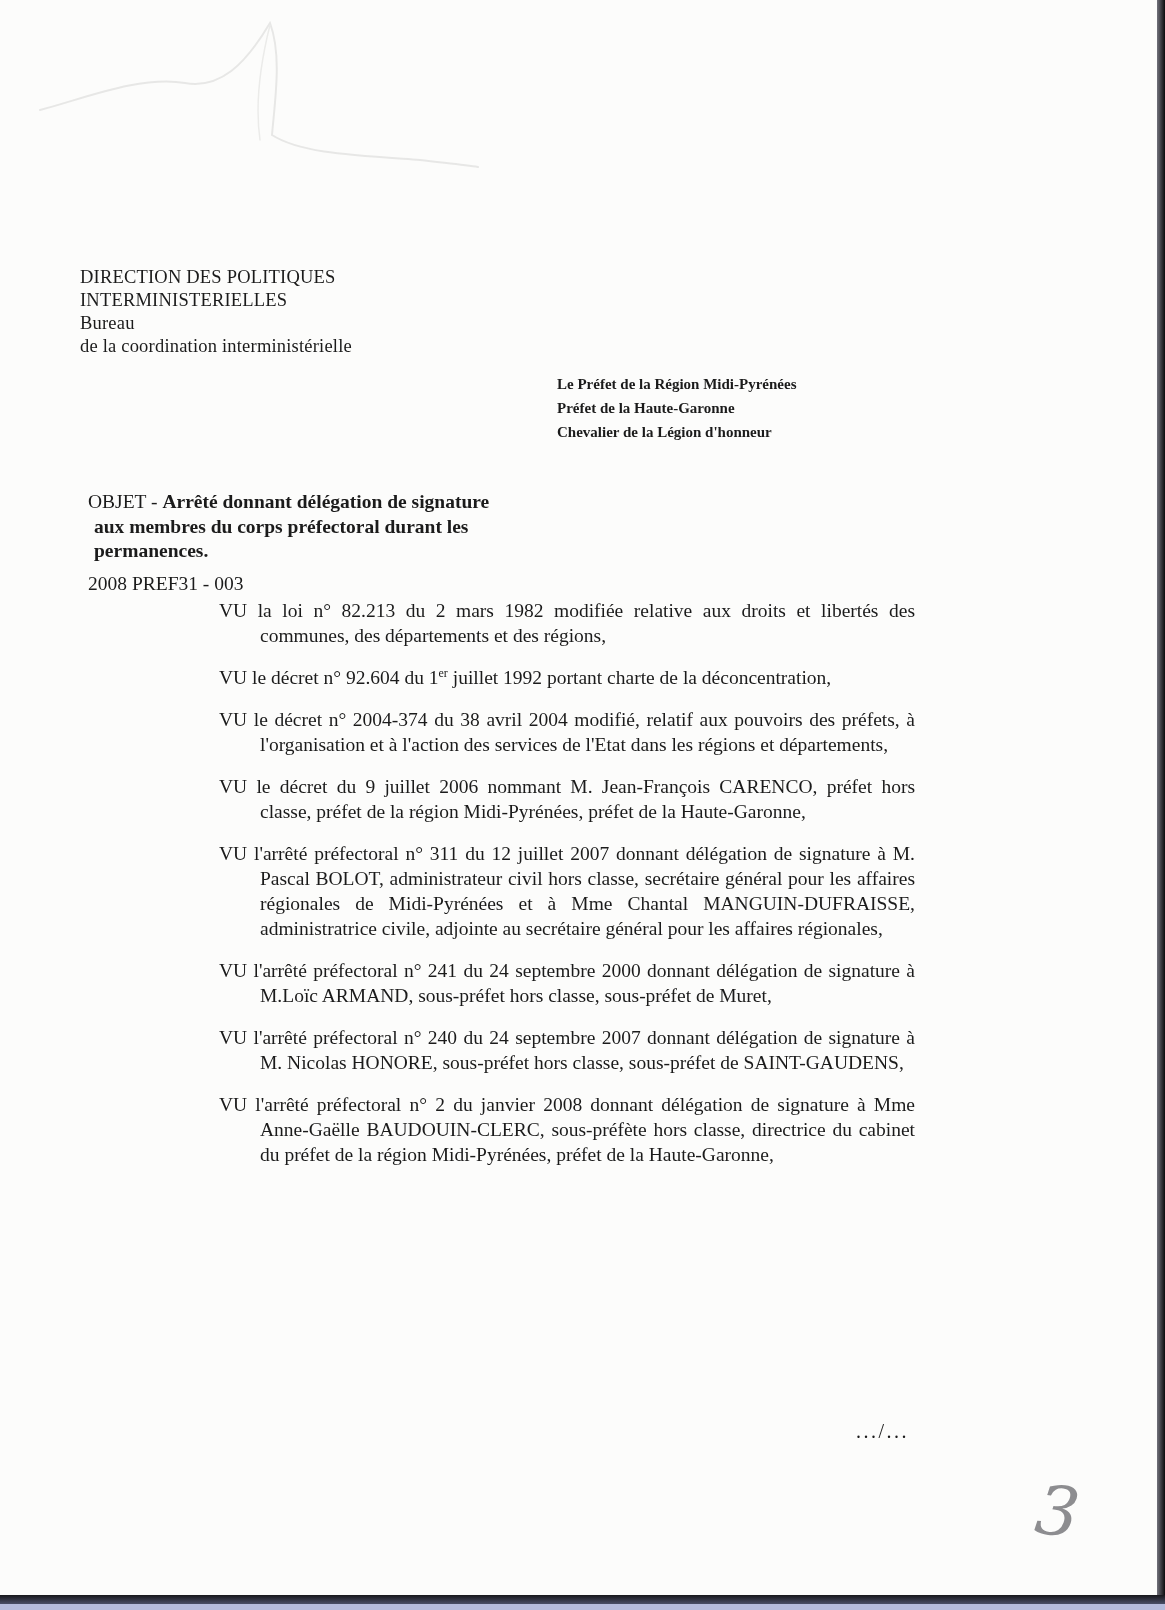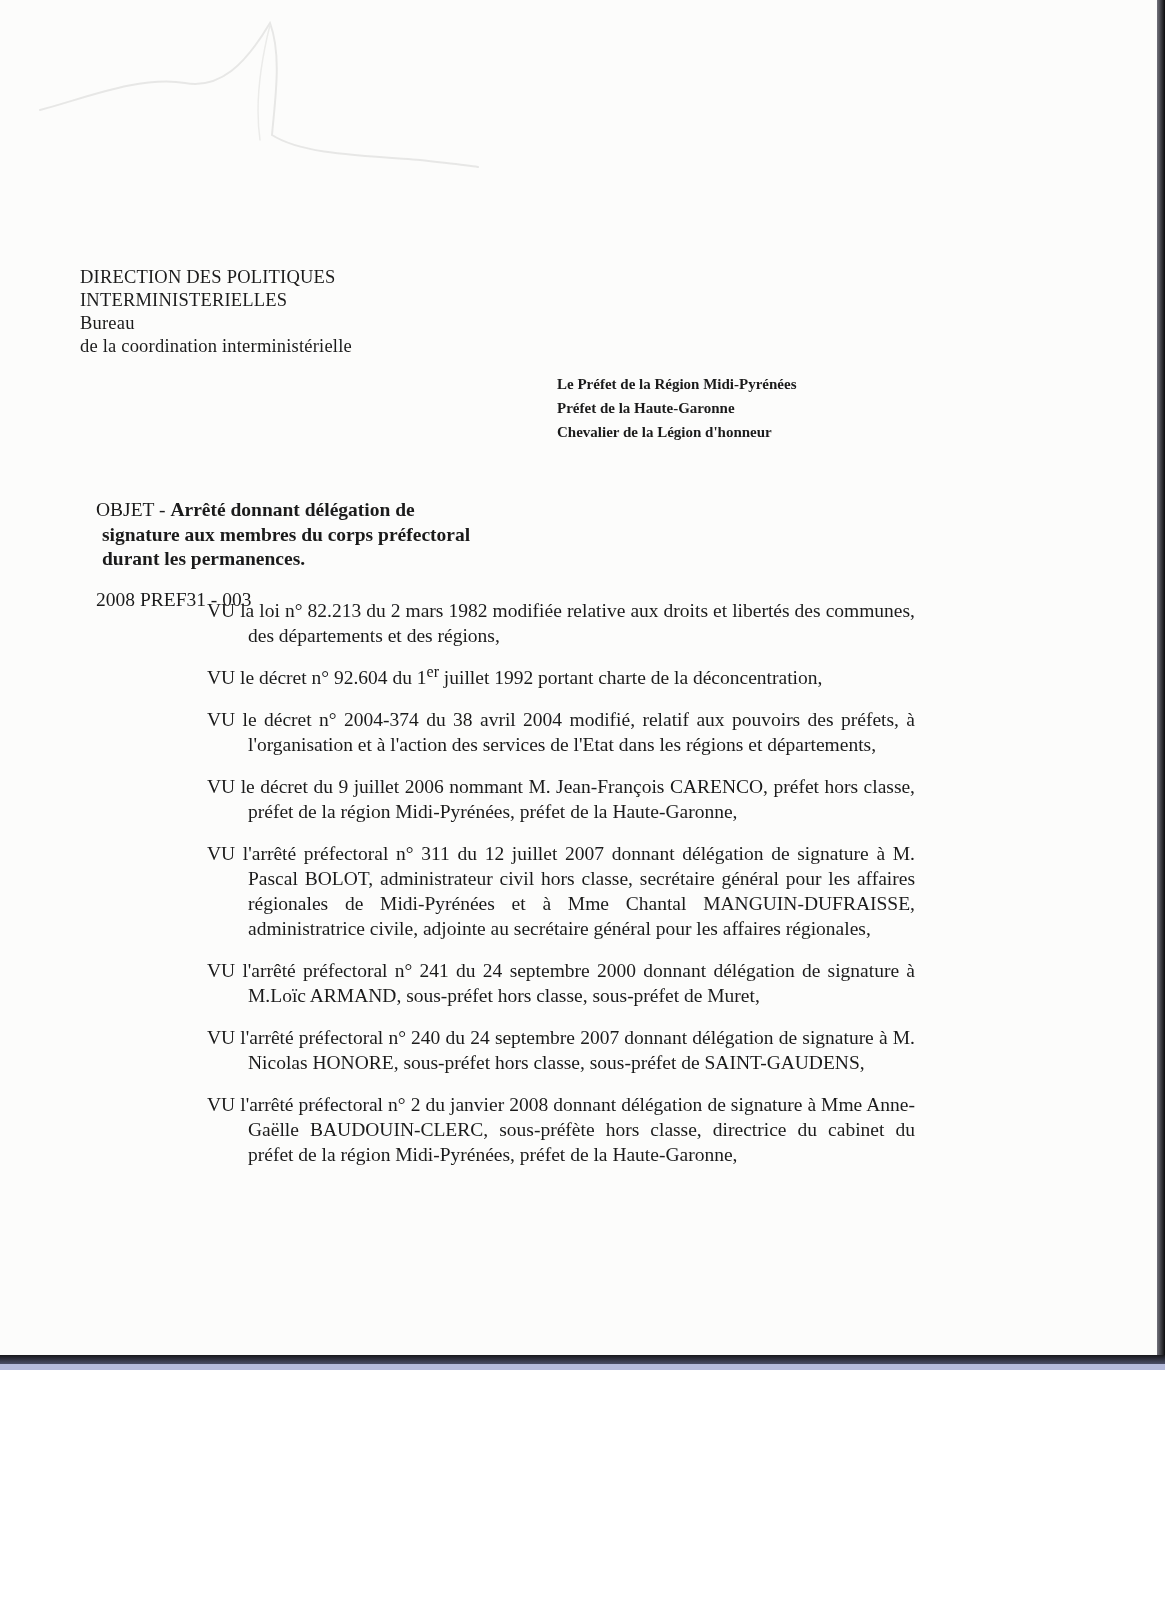--- a/index.html
+++ b/index.html
@@ -4,21 +4,21 @@
 <title>Arrêté préfectoral — page 3</title>
 <style>
   html, body {
     margin: 0;
     padding: 0;
     background: #ffffff;
   }
   .scan {
     position: relative;
     width: 1165px;
-    height: 1370px;
+    height: 1610px;
     background: #fcfcfb;
     overflow: hidden;
     font-family: "Liberation Serif", "DejaVu Serif", serif;
     color: #1b1b1b;
   }
 
   
   .pencil-scribble {
     position: absolute;
     left: 20px;
@@ -49,21 +49,21 @@
   
   .objet {
     position: absolute;
     left: 80px;
     top: 482px;
     width: 432px;
     font-size: 19.5px;
     line-height: 24.5px;
   }
   .objet p {
-    margin: 16px;
+    margin: 8px;
     padding-left: 6px;
     text-indent: -6px;
   }
   .objet .objet-subject { font-weight: bold; }
   .objet .objet-reference {
     margin-top: 1px;
     padding-left: 0;
     text-indent: 0;
     font-weight: normal;
   }
@@ -71,28 +71,28 @@
   
   .body-col {
     position: absolute;
     left: 203px;
     top: 598px;
     width: 712px;
     font-size: 19.5px;
     line-height: 25px;
   }
   .recital {
-    margin: 0 0 17px 4px;
+    margin: 0 0 17px 16px;
     padding-left: 41px;
     text-indent: -41px;
     text-align: justify;
   }
   .recital.last { margin-bottom: 0; }
   .recital sup {
-    font-size: 16px;
+    font-size: 12px;
     vertical-align: super;
     line-height: 0;
   }
 
   
   .continuation {
     position: absolute;
     left: 856px;
     top: 1420px;
     font-size: 20px;

